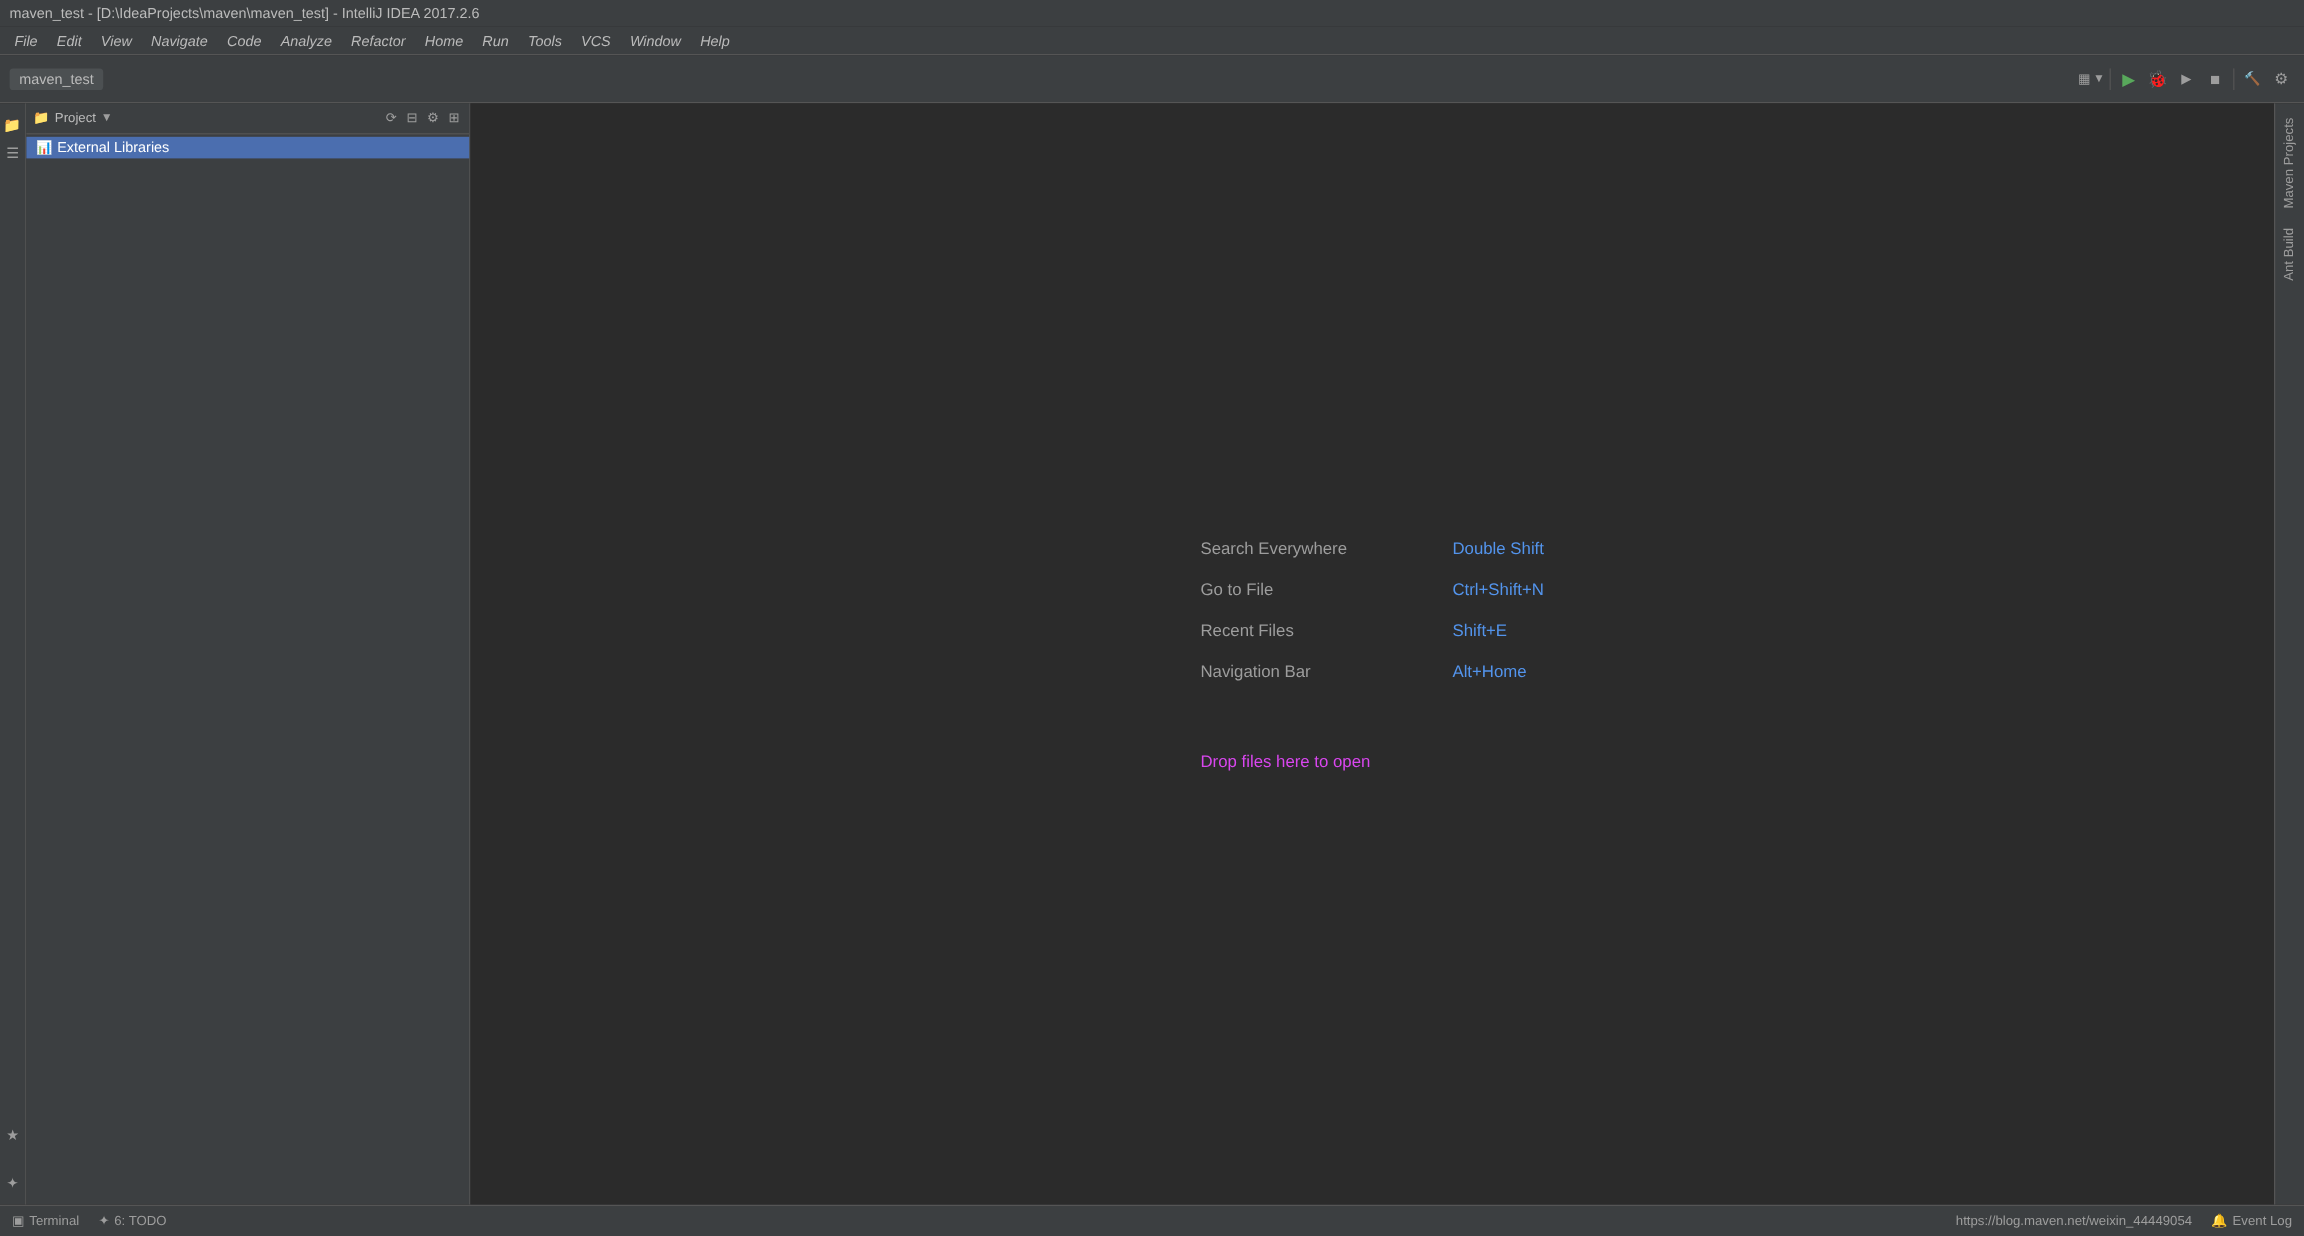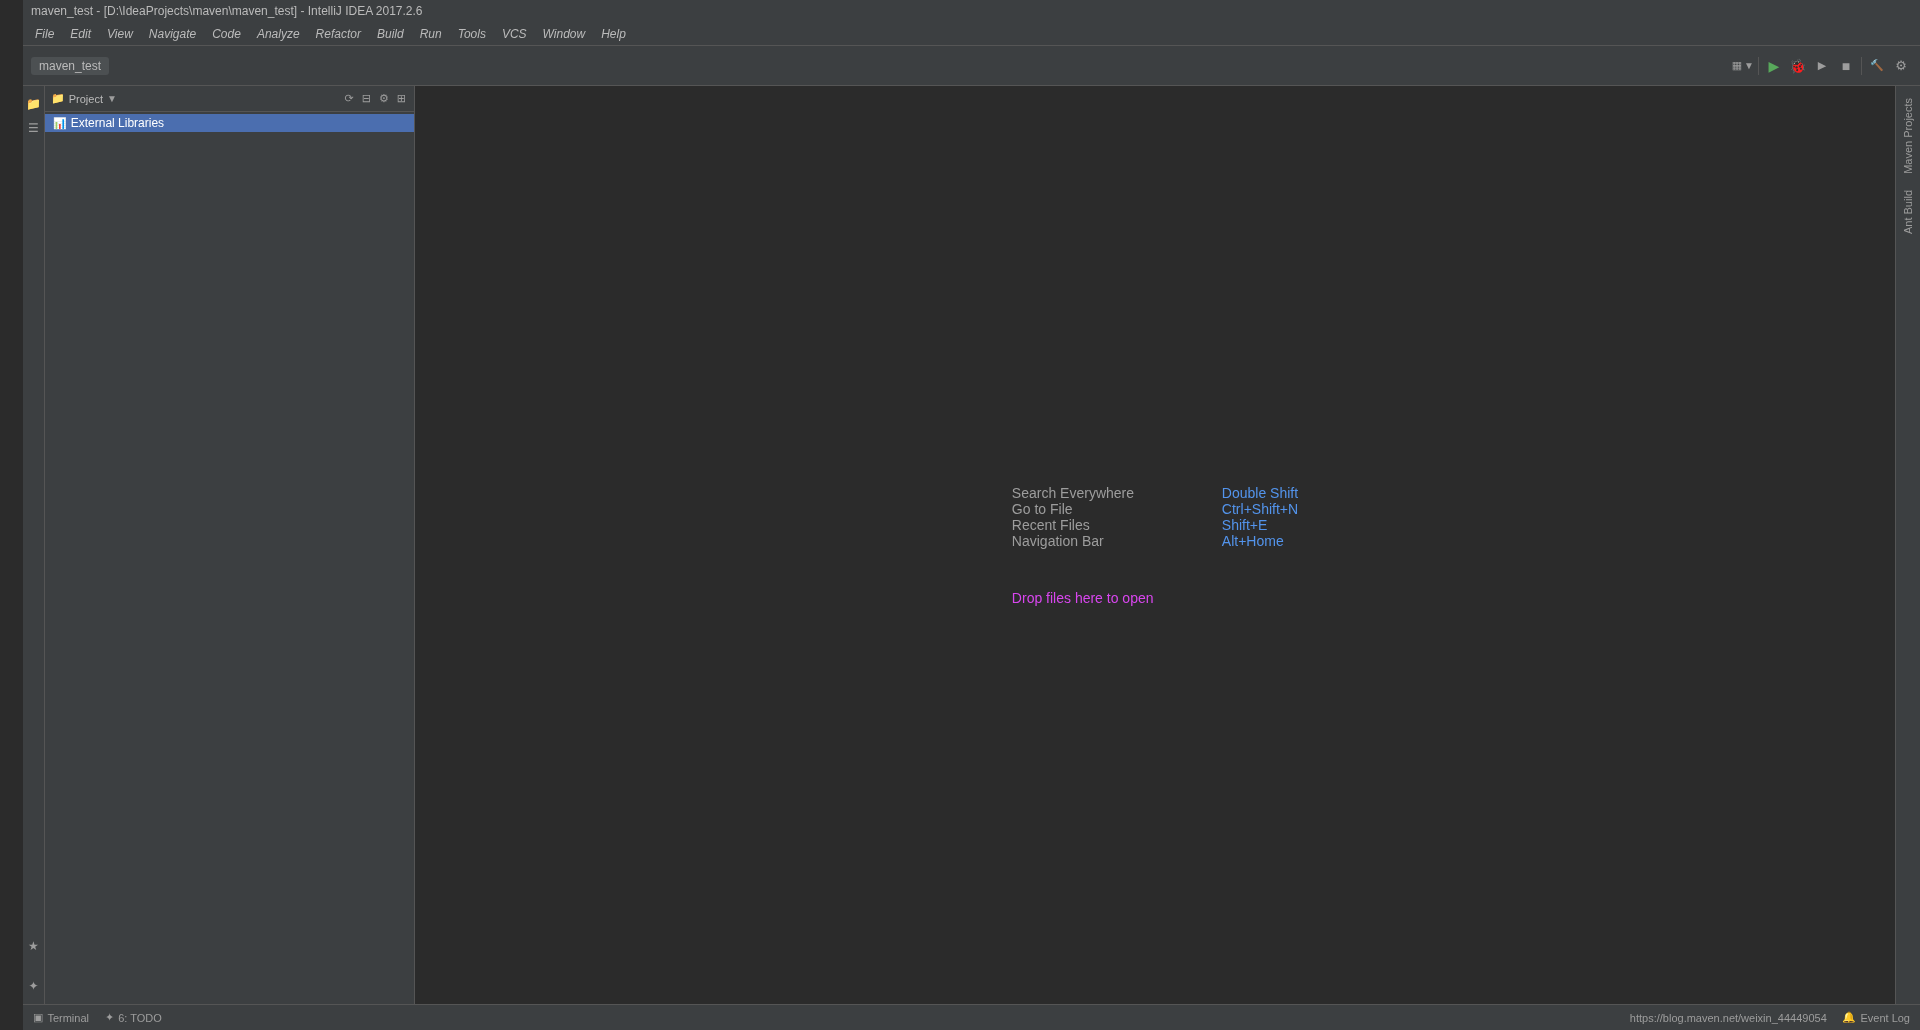--- a/index.html
+++ b/index.html
@@ -103,20 +103,21 @@
       flex: 1;
       background: #2b2b2b;
       display: flex;
       align-items: center;
       justify-content: center;
       flex-direction: column;
     }
     #welcome-hints {
       display: flex;
       flex-direction: column;
+      gap: 18px;
     }
     .hint-row {
       display: flex;
       align-items: center;
       gap: 10px;
       font-size: 14px;
     }
     .hint-label {
       color: #9d9d9d;
       min-width: 160px;
@@ -228,21 +229,20 @@
       font-size: 12px;
       color: #9d9d9d;
       cursor: pointer;
       margin: 3px 0;
     }
 
     #full-layout {
       display: flex;
       flex-direction: column;
       height: 1030px;
-      padding-left: 23px;
     }
     #content-row {
       display: flex;
       flex: 1;
       overflow: hidden;
     }
   </style>
 </head>
 <body>
 
@@ -254,21 +254,21 @@
 
   <div id="menu-bar">
 
   <span class="menu-item">File</span>
       <span class="menu-item">Edit</span>
       <span class="menu-item">View</span>
       <span class="menu-item">Navigate</span>
       <span class="menu-item">Code</span>
       <span class="menu-item">Analyze</span>
       <span class="menu-item">Refactor</span>
-      <span class="menu-item">Build</span>
+      <span class="menu-item">Home</span>
       <span class="menu-item">Run</span>
       <span class="menu-item">Tools</span>
       <span class="menu-item">VCS</span>
       <span class="menu-item">Window</span>
       <span class="menu-item">Help</span>
     </div>
 
   <div id="top-action-bar">
     <span style="color:#bbbbbb;font-size:12px;padding:2px 8px;background:#4c5052;border-radius:3px;cursor:pointer;margin-right:8px;">maven_test</span>
     <div style="flex:1"></div>

